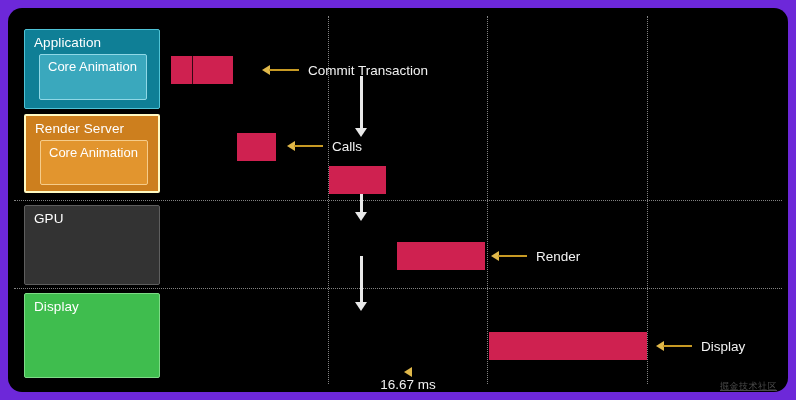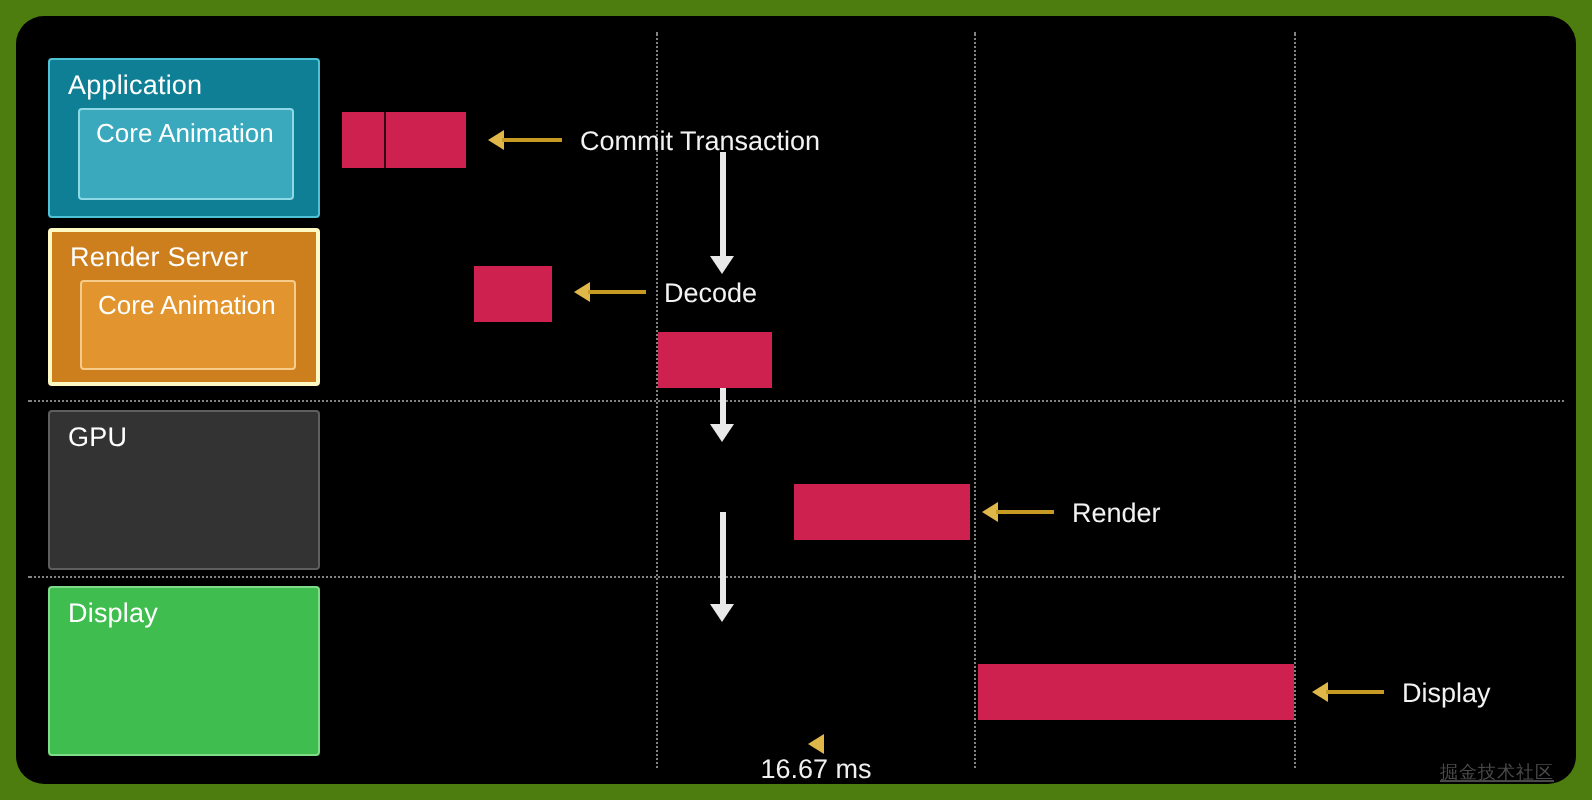--- a/index.html
+++ b/index.html
@@ -4,21 +4,21 @@
 <style>
   html, body {
     margin: 0;
     padding: 0;
     background: #1d1d1d;
   }
   #root {
     position: relative;
     width: 796px;
     height: 400px;
-    background: #4d7c0f;
+    background: #6d28d9;
     overflow: hidden;
     font-family: "Liberation Sans", sans-serif;
   }
   #stage {
     position: absolute;
     left: 8px;
     top: 8px;
     width: 780px;
     height: 384px;
     background: #000000;
@@ -223,30 +223,30 @@
     </div>
 
     <div class="bar" style="left:229px; top:125px; width:39px;"></div>
 
     <div class="bar" style="left:321px; top:158px; width:57px;"></div>
 
     <div class="bar" style="left:389px; top:234px; width:88px;"></div>
 
     <div class="bar" style="left:481px; top:324px; width:158px;"></div>
 
-    <div class="callout" style="left:236px; top:54px;">
+    <div class="callout" style="left:254px; top:54px;">
       <div class="arrow-head-left"></div>
       <div class="arrow-line" style="width:30px;"></div>
       <div class="callout-text">Commit Transaction</div>
     </div>
 
     <div class="callout" style="left:279px; top:130px;">
       <div class="arrow-head-left"></div>
       <div class="arrow-line" style="width:29px;"></div>
-      <div class="callout-text">Decode</div>
+      <div class="callout-text">Calls</div>
     </div>
 
 
     <div class="callout" style="left:483px; top:240px;">
       <div class="arrow-head-left"></div>
       <div class="arrow-line" style="width:29px;"></div>
       <div class="callout-text">Render</div>
     </div>
 
     <div class="callout" style="left:648px; top:330px;">

